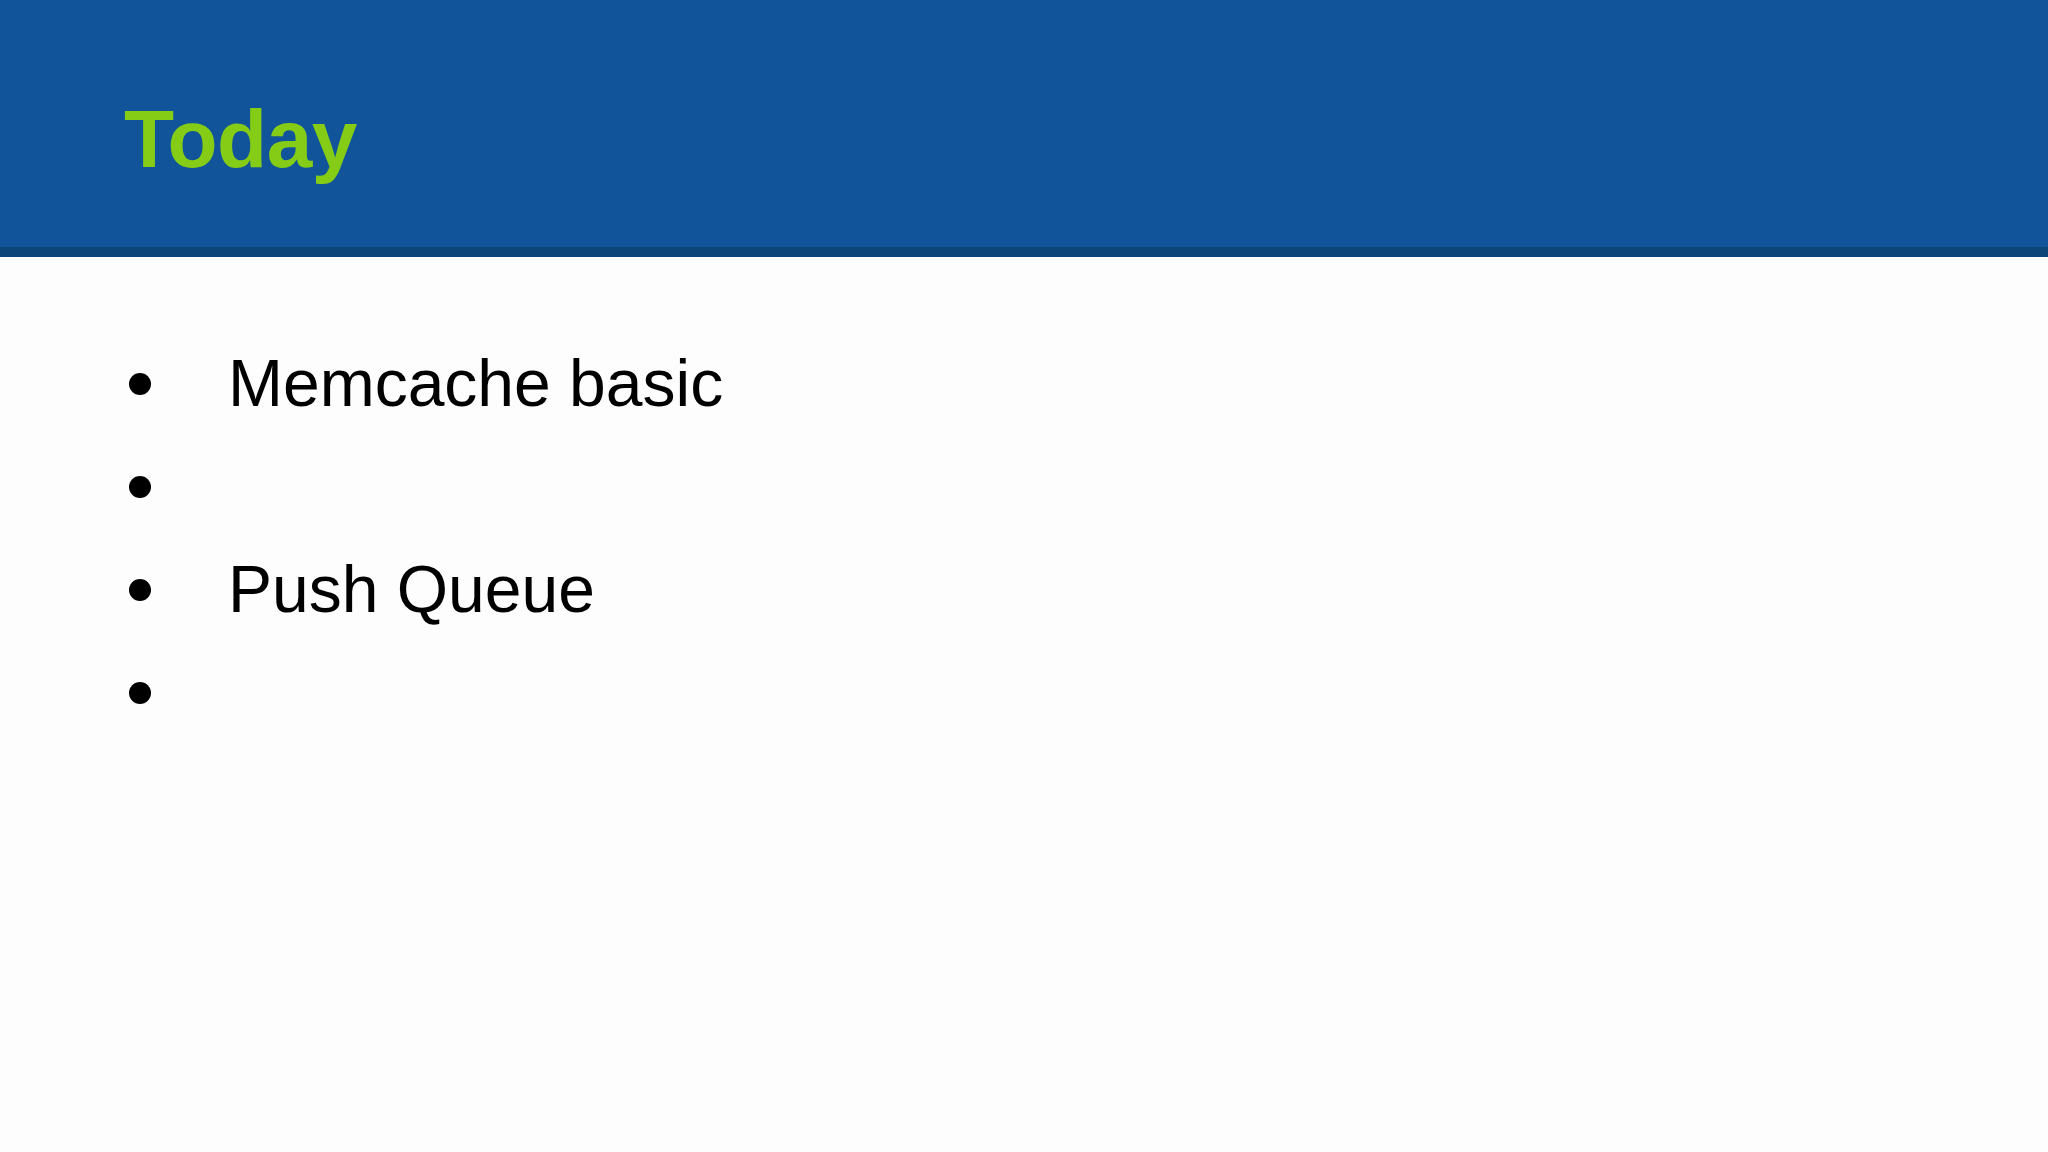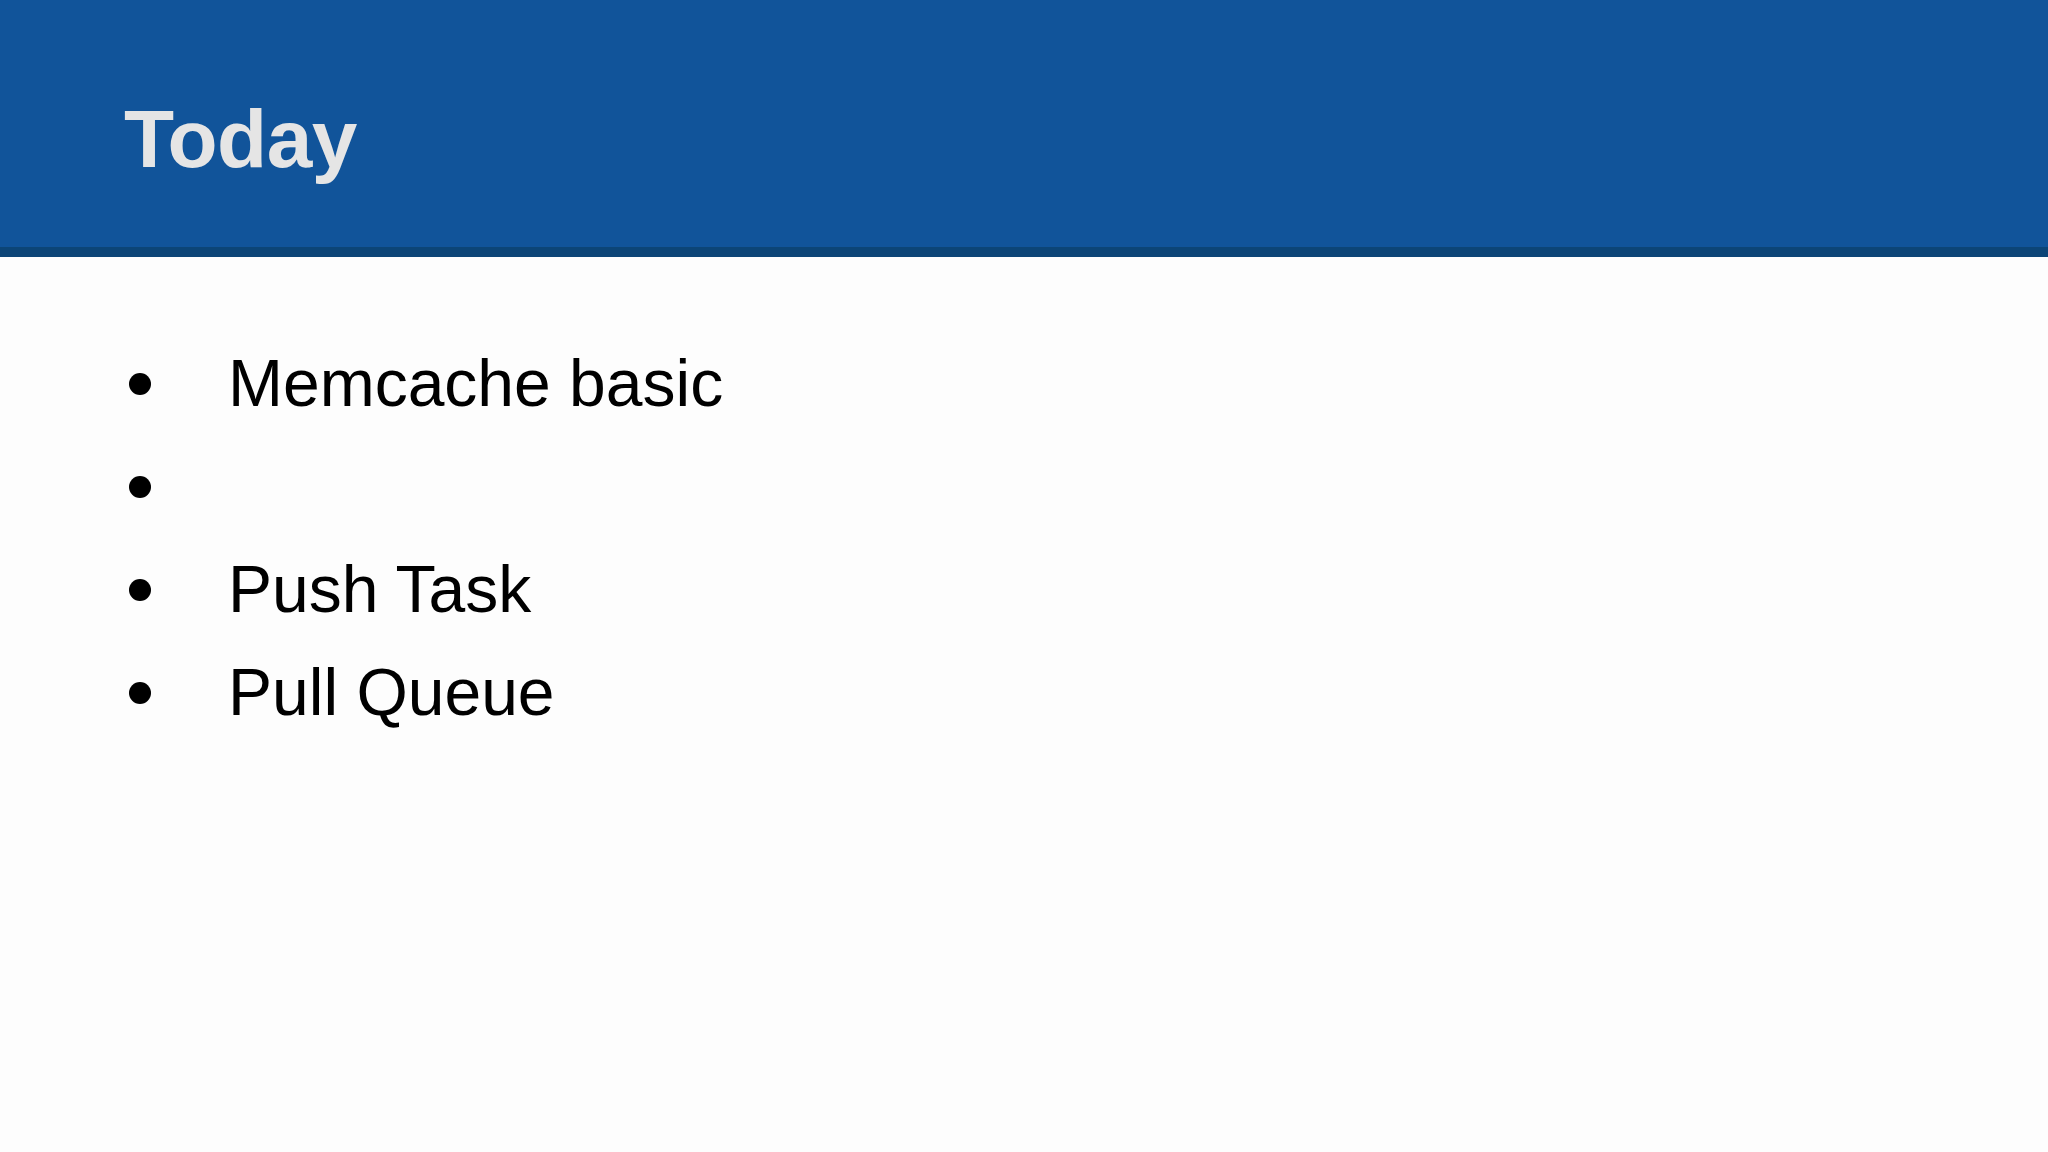--- a/index.html
+++ b/index.html
@@ -41,21 +41,21 @@
   }
   .slide-title {
     position: absolute;
     left: 124px;
     top: 96px;
     margin: 0;
     font-family: "Liberation Sans", sans-serif;
     font-size: 82px;
     font-weight: bold;
     line-height: 1.04;
-    color: #e5e5e5;
+    color: #84cc16;
     letter-spacing: -0.5px;
     white-space: nowrap;
   }
 
   
   .slide-body {
     position: absolute;
     left: 0;
     top: 257px;
     width: 2048px;
@@ -114,24 +114,23 @@
         <span class="bullet-marker"></span>
         <span class="bullet-text">Memcache basic</span>
       </li>
 
       <li class="bullet-item">
         <span class="bullet-marker"></span>
       </li>
 
       <li class="bullet-item">
         <span class="bullet-marker"></span>
-        <span class="bullet-text">Push Task</span>
+        <span class="bullet-text">Push Queue</span>
       </li>
 
       <li class="bullet-item">
         <span class="bullet-marker"></span>
-        <span class="bullet-text">Pull Queue</span>
       </li>
 
     </ul>
   </div>
 
 </div>
 
 </body></html>

